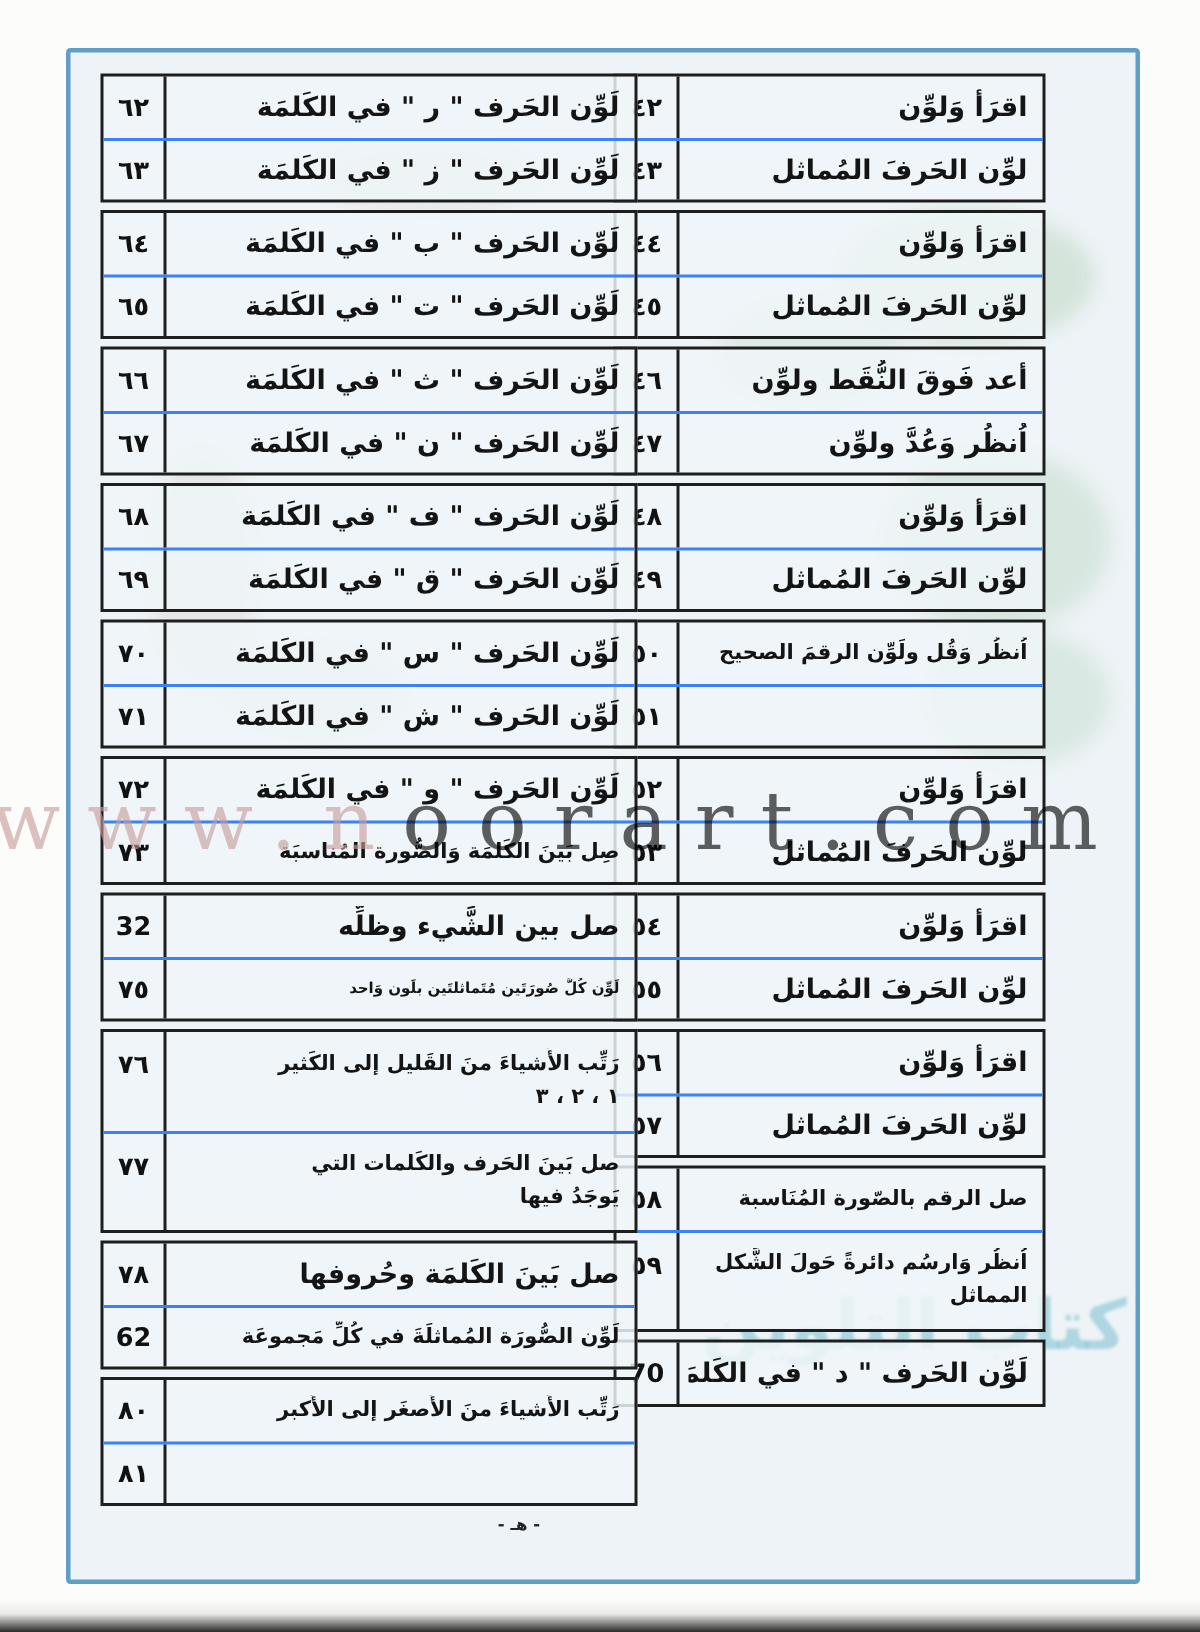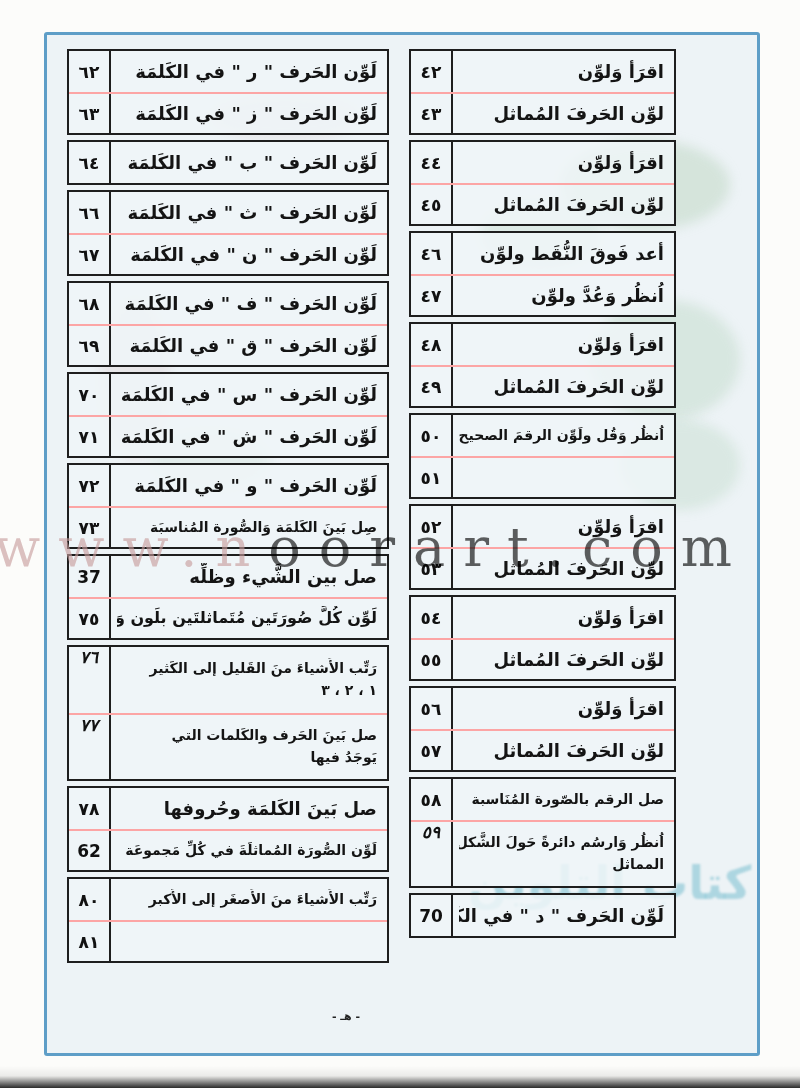--- a/index.html
+++ b/index.html
@@ -24,43 +24,43 @@
   .b6{left:480px;top:200px;width:120px;height:70px;background:rgba(160,200,170,.2);}
   .b7{left:150px;top:430px;width:120px;height:60px;background:rgba(160,195,170,.14);}
   .ghost-title{
     position:absolute;left:468px;top:856px;width:340px;z-index:1;
     direction:rtl;text-align:left;white-space:nowrap;overflow:hidden;
     font-size:46px;font-weight:700;color:rgba(85,175,195,.42);
     filter:blur(1.2px);pointer-events:none;
   }
   
   .tbl{position:absolute;top:49px;z-index:2;}
-  .tbl-left{left:67px;width:322px;}
-  .tbl-right{left:409px;width:267px;}
+  .tbl-left{left:67px;width:358px;}
+  .tbl-right{left:409px;width:288px;}
   .grp{
     box-sizing:border-box;border:2px solid #1e1e1e;margin-bottom:5px;
     background:rgba(240,245,248,.84);
   }
   .row{display:flex;align-items:stretch;min-height:41px;box-sizing:border-box;}
   .row.two{min-height:66px;}
-  .row + .row{border-top:2px solid #fca5a5;}
+  .row + .row{border-top:2px solid #3b82f6;}
   .num{
     flex:0 0 42px;box-sizing:border-box;border-right:2px solid #1e1e1e;
     display:flex;align-items:center;justify-content:center;
     font-size:17px;font-weight:700;color:#111;
   }
-  .row.two .num{align-items:flex-start;padding-top:0;font-style:italic;}
+  .row.two .num{align-items:flex-start;padding-top:12px;}
   .txt{
     flex:1;direction:rtl;display:flex;flex-direction:column;justify-content:center;
     text-align:right;padding:2px 10px 2px 6px;
     font-size:18px;font-weight:700;color:#141414;line-height:1.55;overflow:hidden;
   }
   .txt span{white-space:nowrap;overflow:hidden;}
   .txt.small{font-size:14px;}
-  .txt.xsmall{font-size:16px;}
+  .txt.xsmall{font-size:10px;}
   .l2{display:block;}
   
   .watermark{
     position:absolute;left:-6px;top:516px;width:812px;z-index:5;
     font-family:"DejaVu Serif","Liberation Serif",serif;
     font-size:54px;letter-spacing:18px;white-space:nowrap;
     opacity:.62;pointer-events:none;
   }
   .wm-a{color:#c79c9c;}
   .wm-b{color:#000000;}
@@ -240,20 +240,26 @@
         </div>
     </div>
   </div>
   <div class="grp">
     <div class="row">
       <div class="num">٦٤</div>
       <div class="txt">
           <span>لَوِّن الحَرف " ب " في الكَلمَة</span>
         </div>
     </div>
+    <div class="row">
+      <div class="num">٦٥</div>
+      <div class="txt">
+          <span>لَوِّن الحَرف " ت " في الكَلمَة</span>
+        </div>
+    </div>
   </div>
   <div class="grp">
     <div class="row">
       <div class="num">٦٦</div>
       <div class="txt">
           <span>لَوِّن الحَرف " ث " في الكَلمَة</span>
         </div>
     </div>
     <div class="row">
       <div class="num">٦٧</div>
@@ -299,21 +305,21 @@
     </div>
     <div class="row">
       <div class="num">٧٣</div>
       <div class="txt small">
           <span>صِل بَينَ الكَلمَة وَالصُّورة المُناسبَة</span>
         </div>
     </div>
   </div>
   <div class="grp">
     <div class="row">
-      <div class="num">37</div>
+      <div class="num">32</div>
       <div class="txt">
           <span>صل بين الشَّيء وظلِّه</span>
         </div>
     </div>
     <div class="row">
       <div class="num">٧٥</div>
       <div class="txt xsmall">
           <span>لَوِّن كُلَّ صُورَتَين مُتَماثلتَين بلَون وَاحد</span>
         </div>
     </div>

